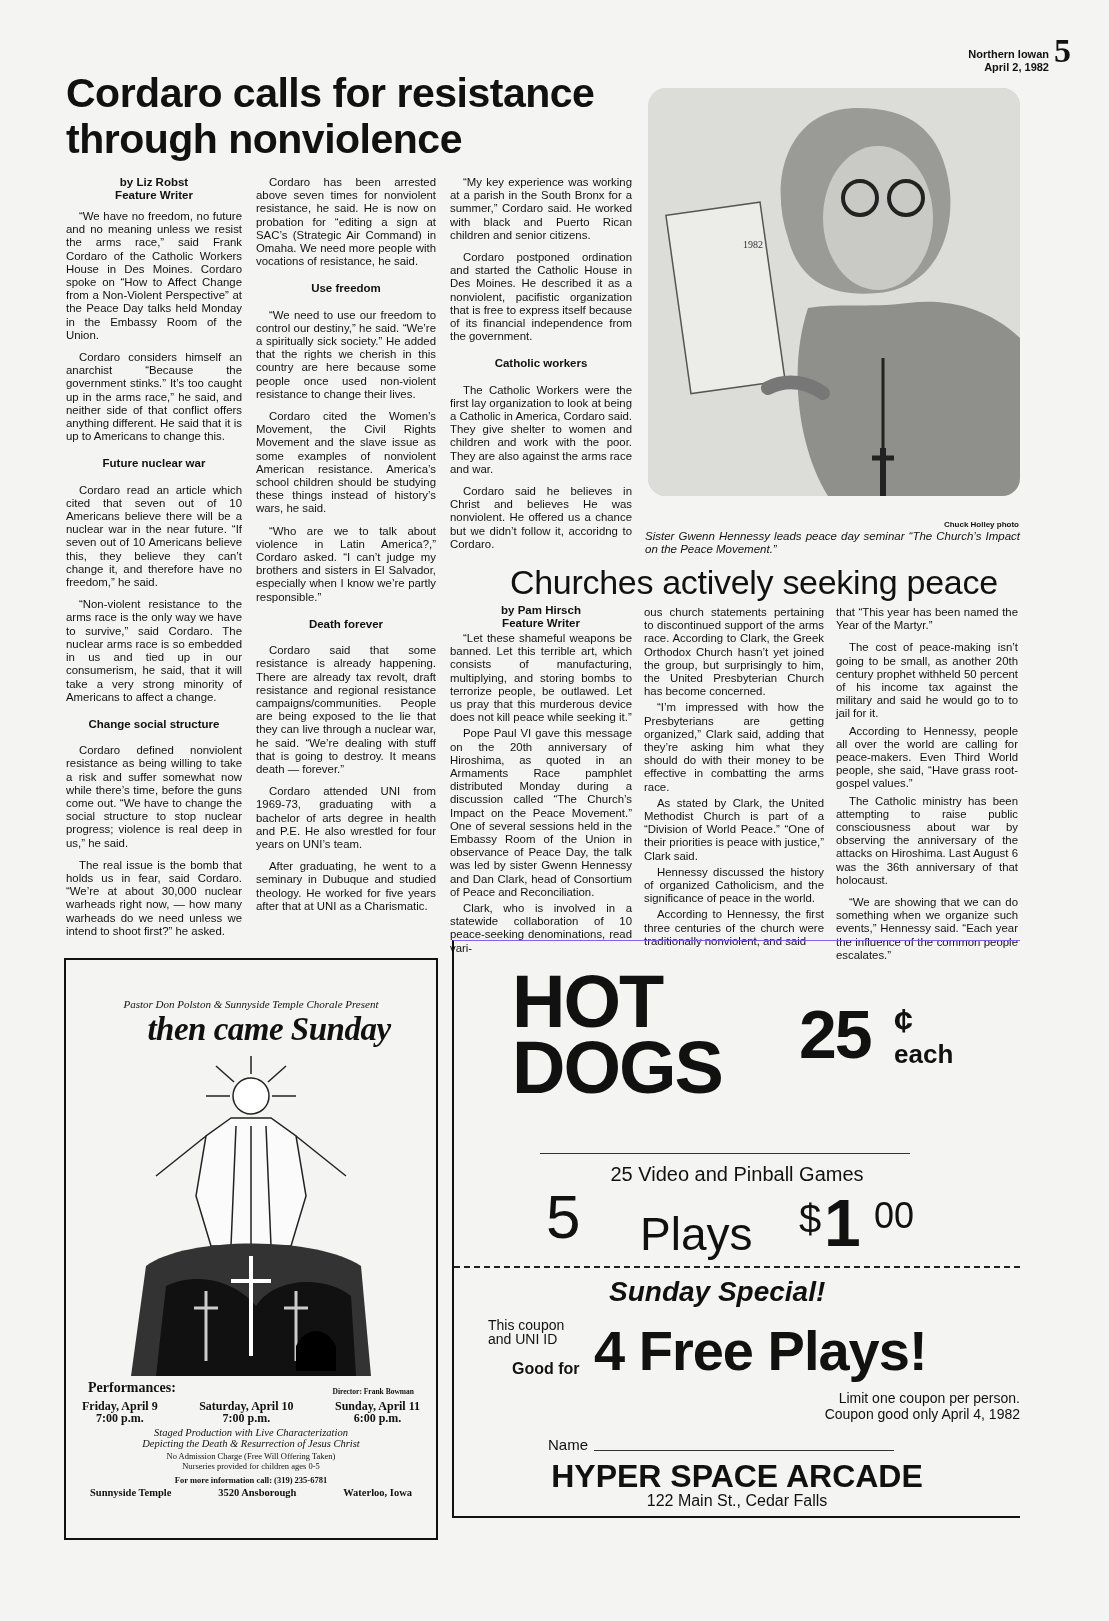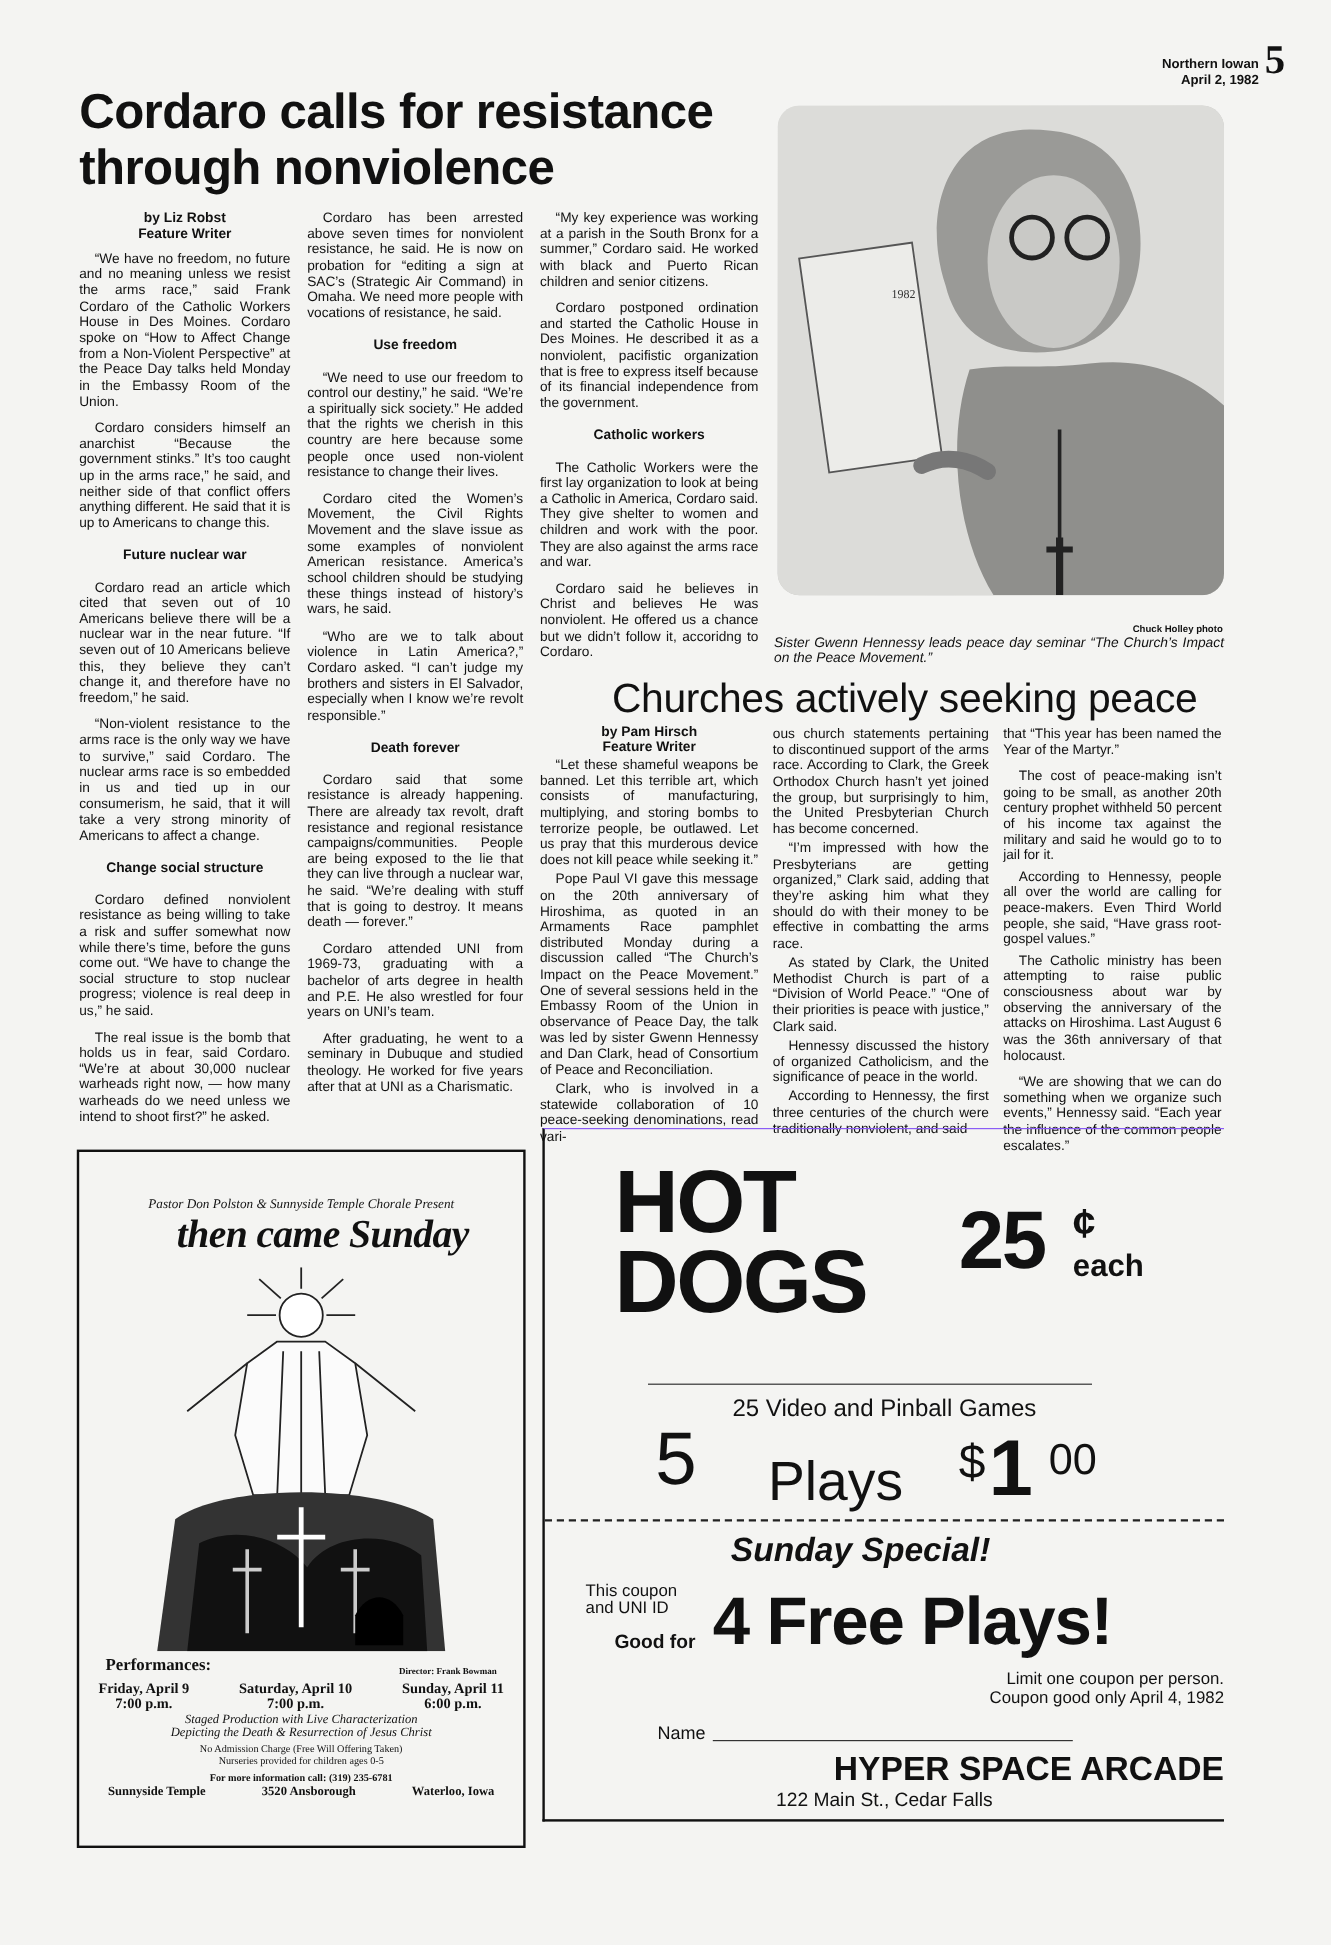--- a/index.html
+++ b/index.html
@@ -54,21 +54,21 @@
   .one { position: absolute; left: 370px; top: 244px; font-size: 66px; font-weight: bold; }
   .zero { position: absolute; left: 420px; top: 254px; font-size: 36px; }
   .coupon { position: absolute; left: 0; top: 325px; width: 566px; height: 250px; border-top: 2px dashed #222; }
   .sunday { position: absolute; left: 155px; top: 8px; font-weight: bold; font-style: italic; font-size: 28px; }
   .thiscoupon { position: absolute; left: 34px; top: 50px; font-size: 14px; line-height: 14px; }
   .goodfor { position: absolute; left: 58px; top: 92px; font-weight: bold; font-size: 16px; }
   .freeplays { position: absolute; left: 140px; top: 50px; font-weight: bold; font-size: 56px; letter-spacing: -1px; }
   .limit { position: absolute; left: 0; width: 566px; top: 122px; text-align: right; font-size: 14px; line-height: 16px; }
   .name { position: absolute; left: 94px; top: 168px; font-size: 15px; }
   .nameline { position: absolute; left: 140px; top: 182px; width: 300px; border-top: 1px solid #333; }
-  .arcade { position: absolute; left: 0; width: 566px; top: 190px; text-align: right; font-weight: bold; font-size: 28px; }
+  .arcade { position: absolute; left: 0; width: 566px; top: 190px; text-align: center; font-weight: bold; font-size: 32px; }
   .arcadeaddr { position: absolute; left: 0; width: 566px; top: 224px; text-align: center; font-size: 16px; }
 </style>
 </head>
 <body>
 
 <div class="abs masthead">
   <div>Northern Iowan</div>
   <div>April 2, 1982</div>
   <span class="pg">5</span>
 </div>
@@ -91,21 +91,21 @@
   <div class="sub">Change social structure</div>
   <p>Cordaro defined nonviolent resistance as being willing to take a risk and suffer somewhat now while there’s time, before the guns come out. “We have to change the social structure to stop nuclear progress; violence is real deep in us,” he said.</p>
   <p>The real issue is the bomb that holds us in fear, said Cordaro. “We’re at about 30,000 nuclear warheads right now, — how many warheads do we need unless we intend to shoot first?” he asked.</p>
 </div>
 
 <div class="col" style="left:256px; top:176px; width:180px;">
   <p>Cordaro has been arrested above seven times for nonviolent resistance, he said. He is now on probation for “editing a sign at SAC’s (Strategic Air Command) in Omaha. We need more people with vocations of resistance, he said.</p>
   <div class="sub">Use freedom</div>
   <p>“We need to use our freedom to control our destiny,” he said. “We’re a spiritually sick society.” He added that the rights we cherish in this country are here because some people once used non-violent resistance to change their lives.</p>
   <p>Cordaro cited the Women’s Movement, the Civil Rights Movement and the slave issue as some examples of nonviolent American resistance. America’s school children should be studying these things instead of history’s wars, he said.</p>
-  <p>“Who are we to talk about violence in Latin America?,” Cordaro asked. “I can’t judge my brothers and sisters in El Salvador, especially when I know we’re revolt responsible.”</p>
+  <p>“Who are we to talk about violence in Latin America?,” Cordaro asked. “I can’t judge my brothers and sisters in El Salvador, especially when I know we’re partly responsible.”</p>
   <div class="sub">Death forever</div>
   <p>Cordaro said that some resistance is already happening. There are already tax revolt, draft resistance and regional resistance campaigns/communities. People are being exposed to the lie that they can live through a nuclear war, he said. “We’re dealing with stuff that is going to destroy. It means death — forever.”</p>
   <p>Cordaro attended UNI from 1969-73, graduating with a bachelor of arts degree in health and P.E. He also wrestled for four years on UNI’s team.</p>
   <p>After graduating, he went to a seminary in Dubuque and studied theology. He worked for five years after that at UNI as a Charismatic.</p>
 </div>
 
 <div class="col" style="left:450px; top:176px; width:182px;">
   <p>“My key experience was working at a parish in the South Bronx for a summer,” Cordaro said. He worked with black and Puerto Rican children and senior citizens.</p>
   <p>Cordaro postponed ordination and started the Catholic House in Des Moines. He described it as a nonviolent, pacifistic organization that is free to express itself because of its financial independence from the government.</p>
   <div class="sub">Catholic workers</div>

